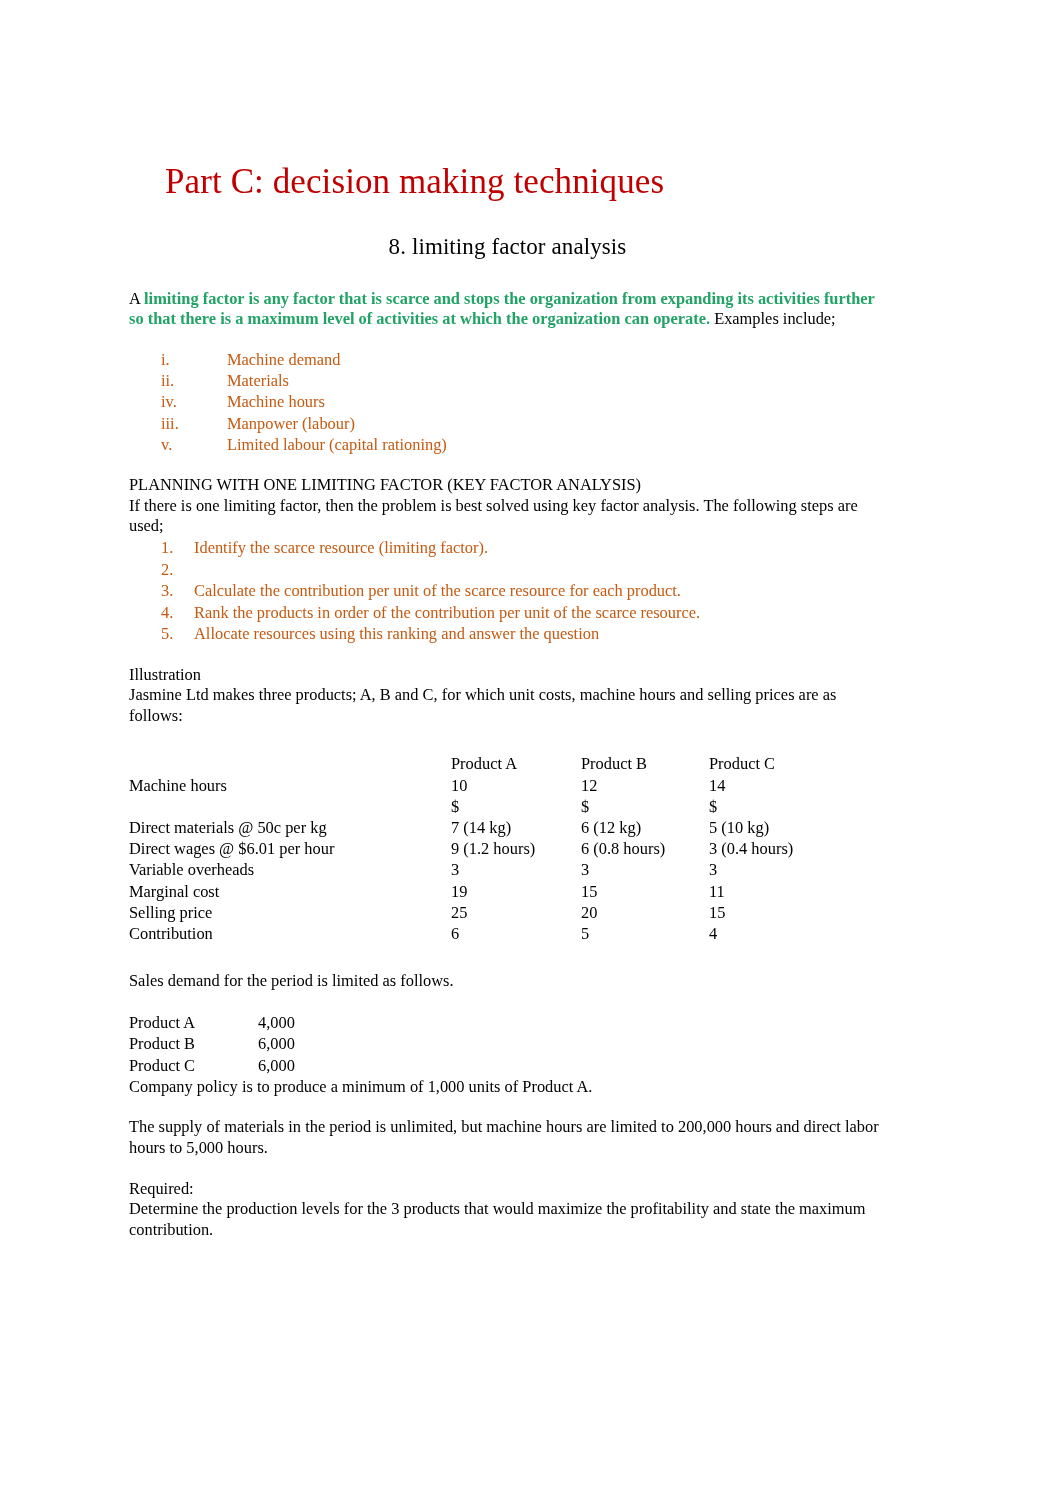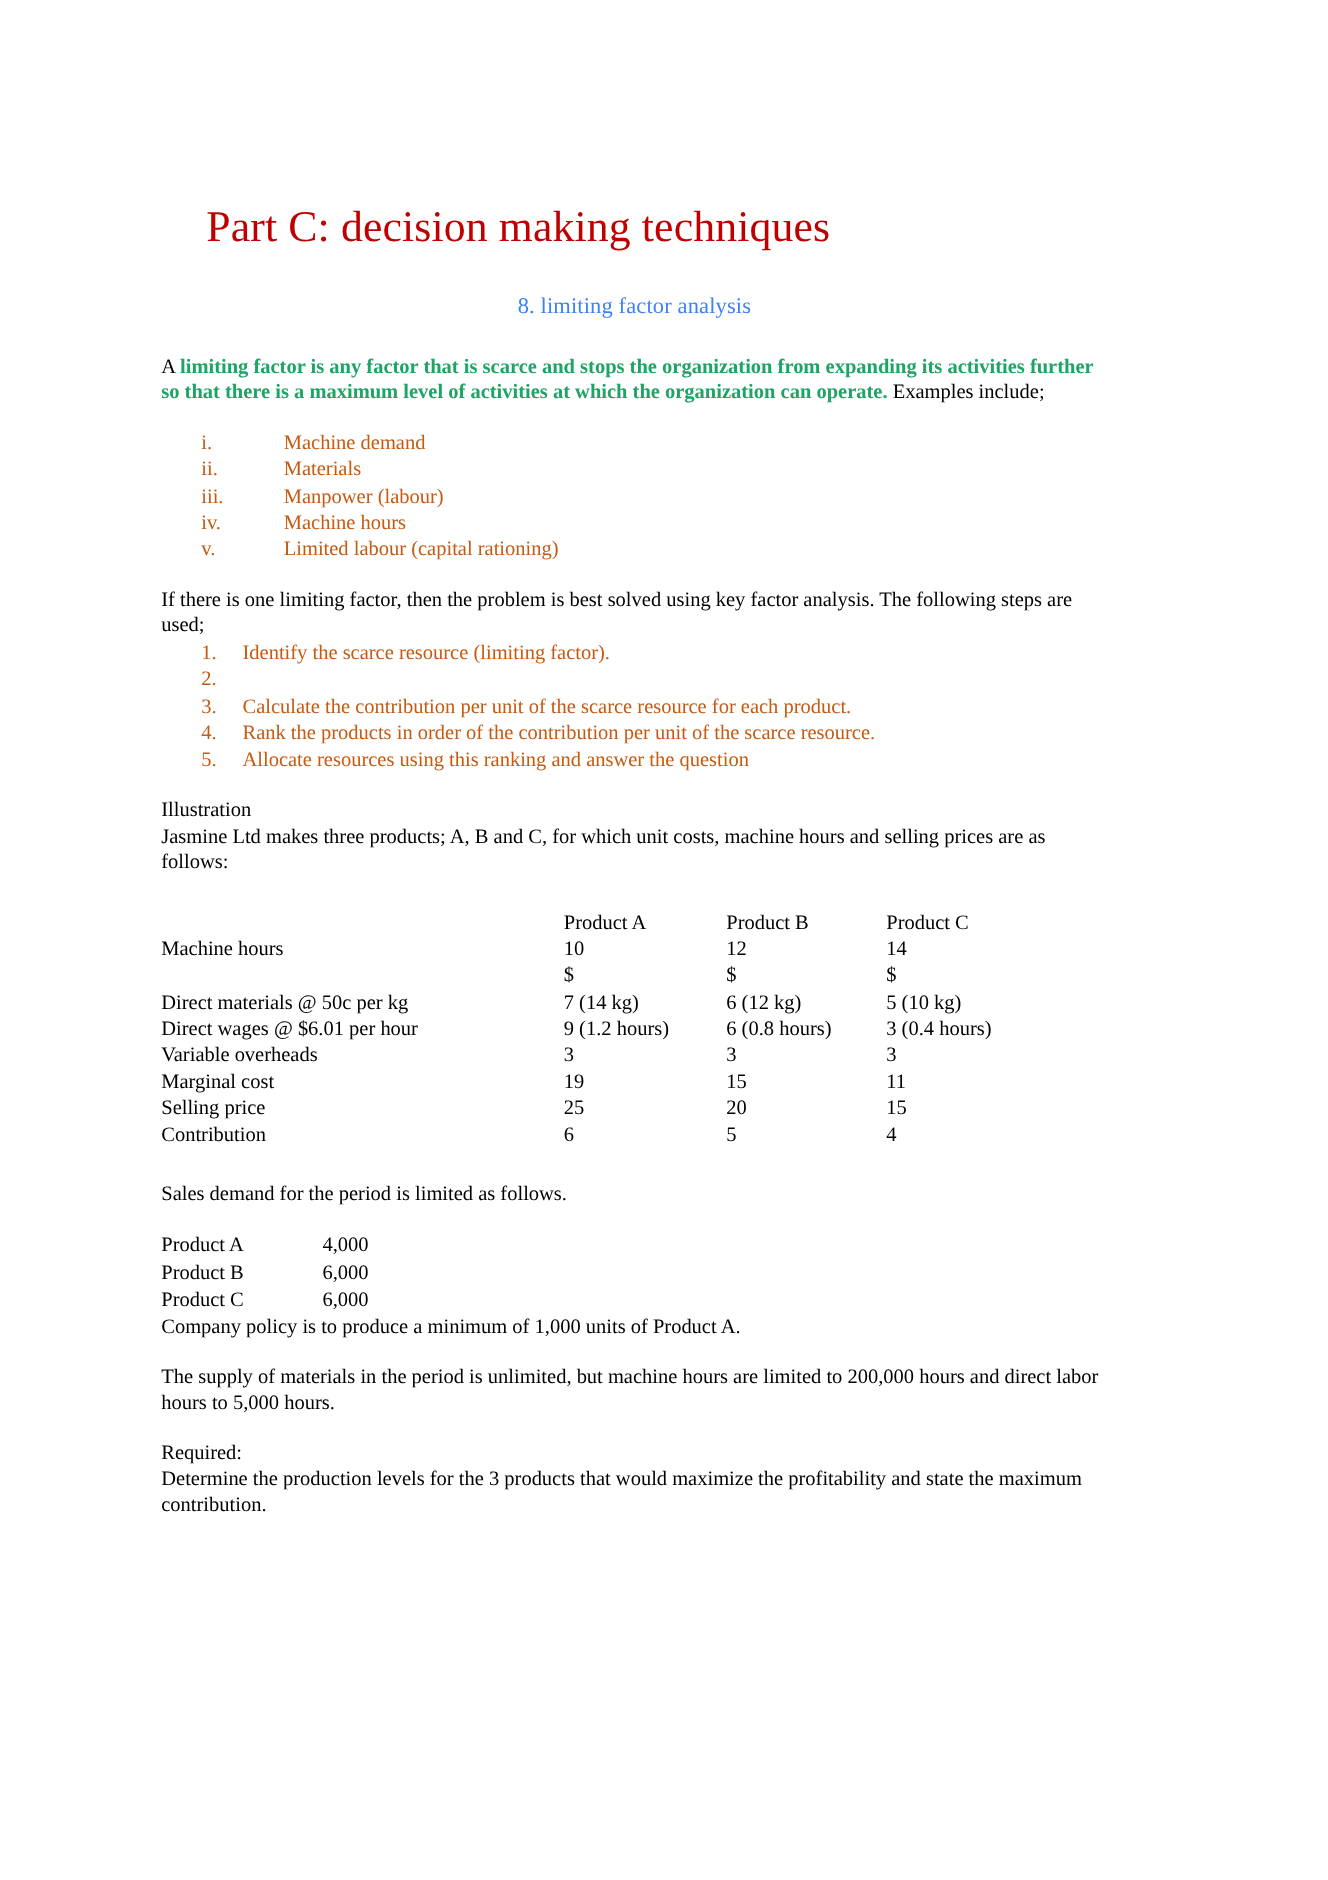--- a/index.html
+++ b/index.html
@@ -33,24 +33,24 @@
     line-height: 1.12;
     color: #C00000;
     text-align: left;
     padding-left: 36px;
     letter-spacing: 0.1px;
   }
 
   .doc-subtitle {
     margin: 0;
     padding-top: 33px;
-    font-size: 18px;
+    font-size: 23px;
     font-weight: normal;
     line-height: 1.15;
-    color: #3b82f6;
+    color: #000000;
     text-align: center;
     letter-spacing: 0.1px;
   }
 
   
   .para {
     font-size: 16.4px;
     line-height: 20.6px;
     margin: 0;
     text-align: left;
@@ -146,35 +146,36 @@
   <ul class="roman-list">
     <li>
       <span class="marker">i.</span>
       <span>Machine demand</span>
     </li>
     <li>
       <span class="marker">ii.</span>
       <span>Materials</span>
     </li>
     <li>
+      <span class="marker">iv.</span>
+      <span>Machine hours</span>
+    </li>
+    <li>
       <span class="marker">iii.</span>
       <span>Manpower (labour)</span>
     </li>
     <li>
-      <span class="marker">iv.</span>
-      <span>Machine hours</span>
-    </li>
-    <li>
       <span class="marker">v.</span>
       <span>Limited labour (capital rationing)</span>
     </li>
   </ul>
 
   <div class="spacer-md"></div>
 
+  <p class="para">PLANNING WITH ONE LIMITING FACTOR (KEY FACTOR ANALYSIS)</p>
   <p class="para">If there is one limiting factor, then the problem is best solved using key factor analysis. The following steps are used;</p>
 
   <ul class="num-list">
     <li>
       <span class="marker">1.</span>
       <span>Identify the scarce resource (limiting factor).</span>
     </li>
     <li>
       <span class="marker">2.</span>
     </li>

